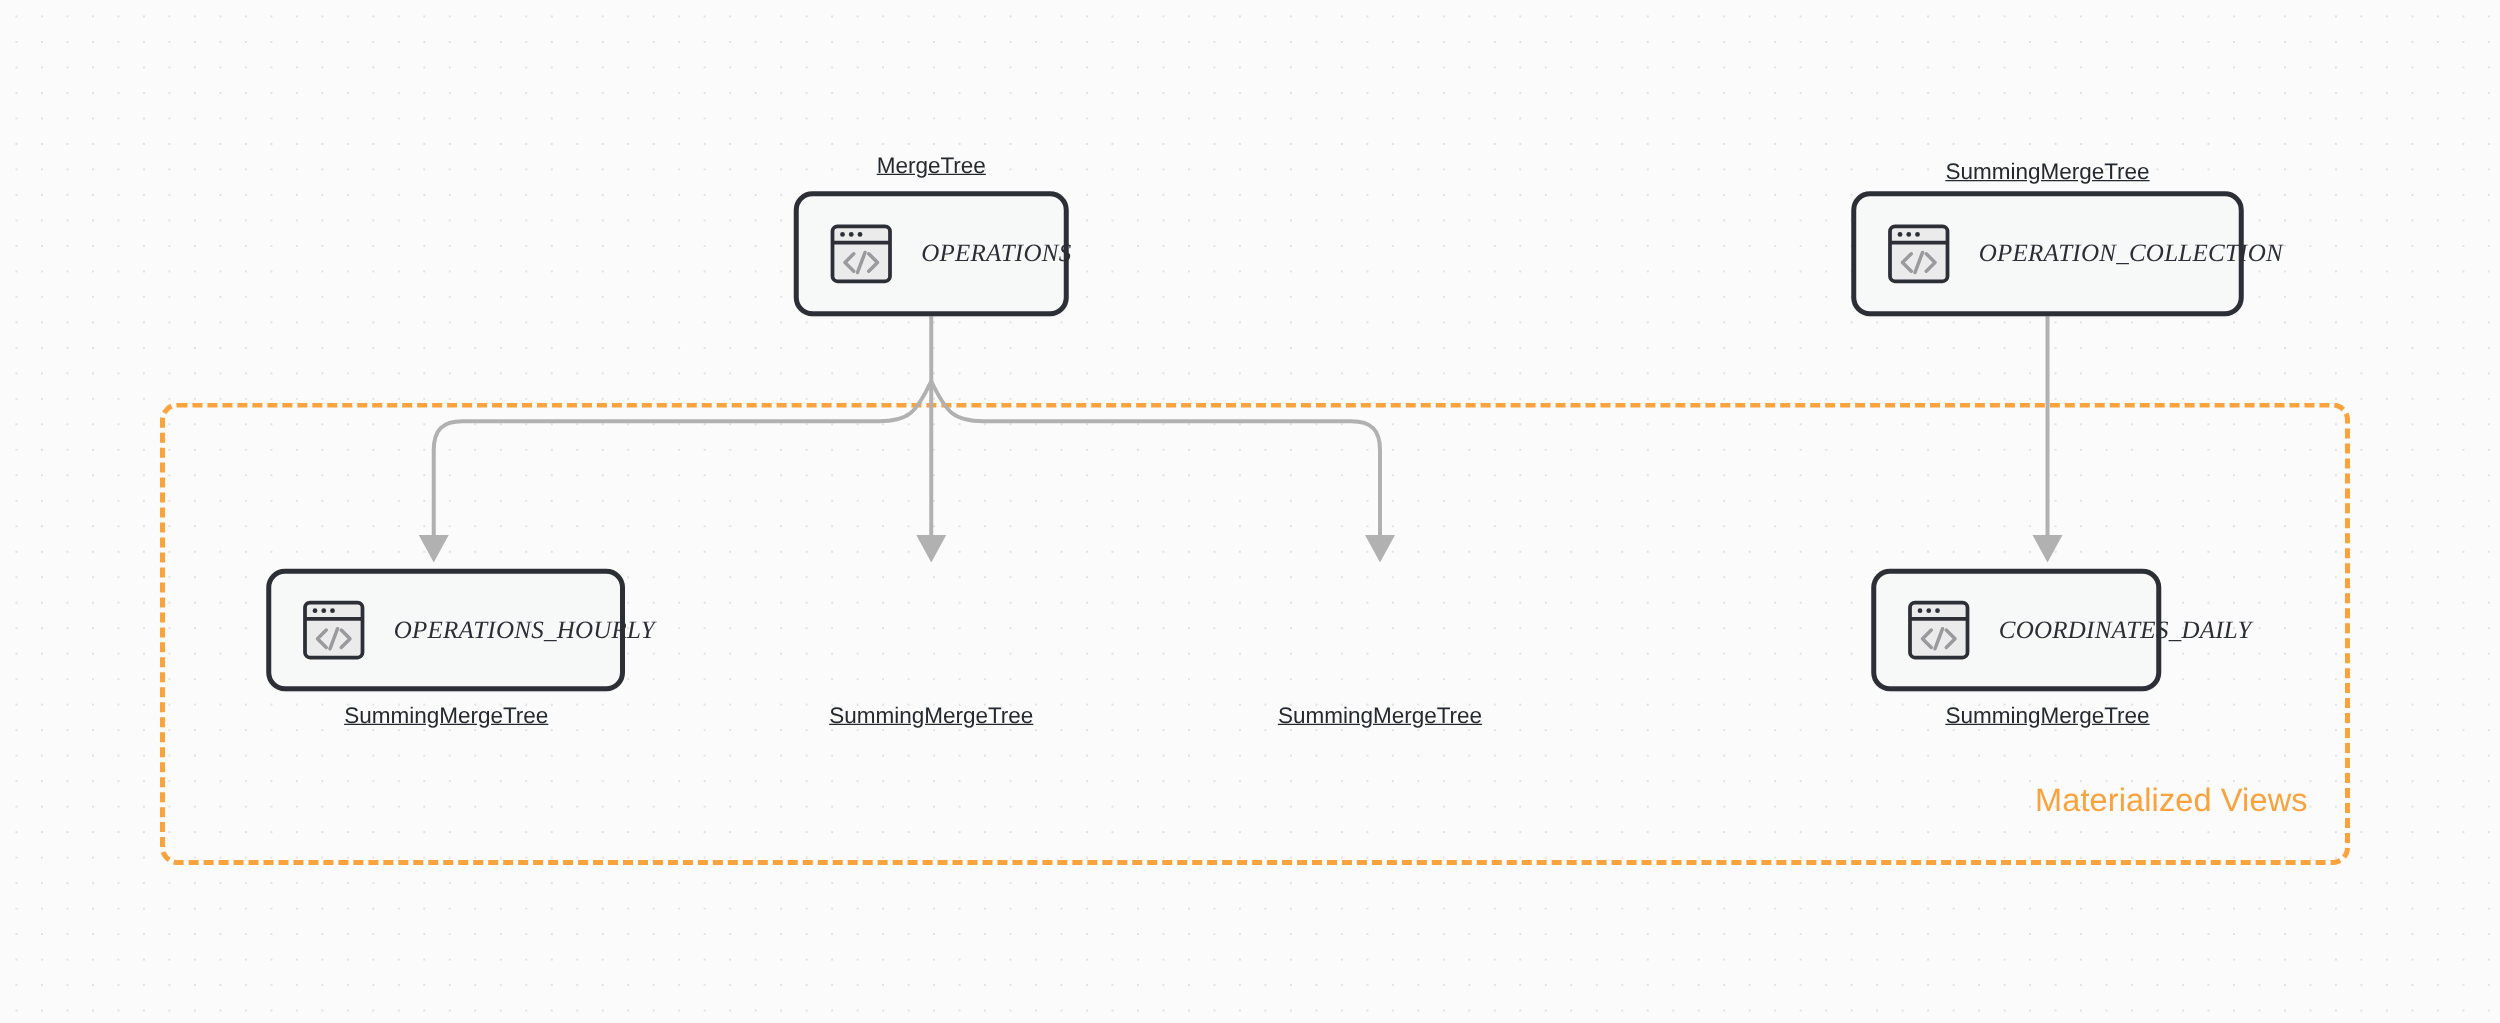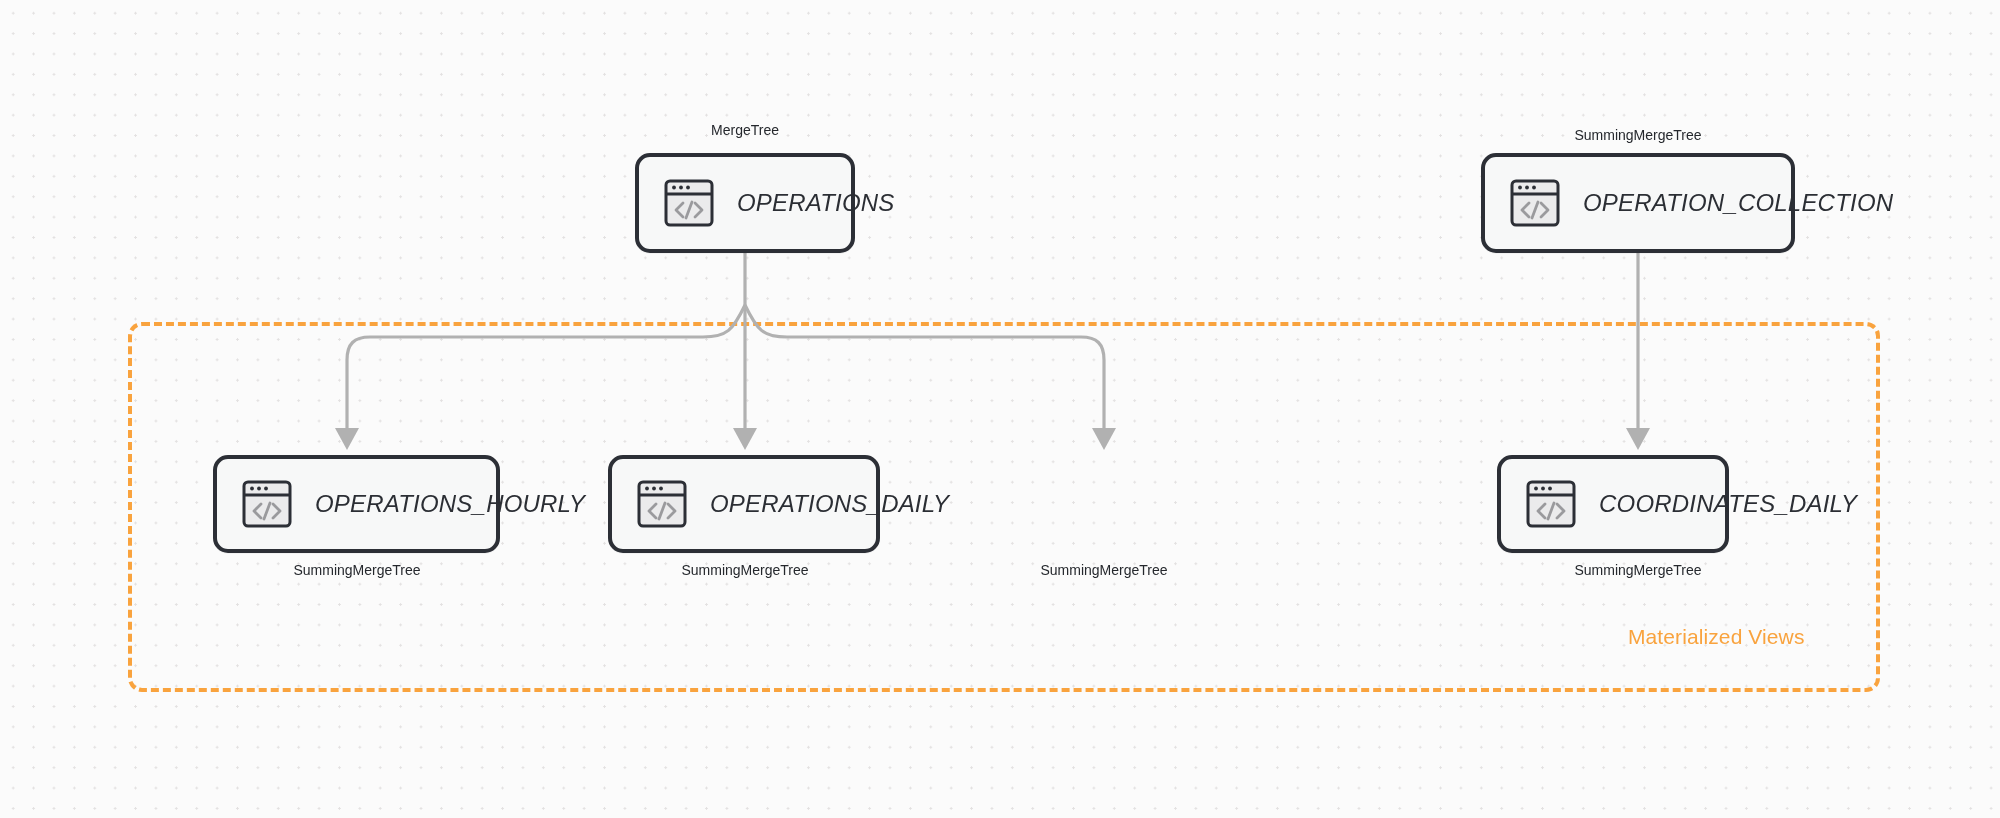--- a/index.html
+++ b/index.html
@@ -25,21 +25,21 @@
   
   .group-box {
     position: absolute;
     box-sizing: border-box;
     border: 4px dashed #f9a33e;
     border-radius: 14px;
   }
   .group-label {
     position: absolute;
     color: #f9a33e;
-    font-size: 21px;
+    font-size: 26px;
     font-family: "Liberation Sans", sans-serif;
     white-space: nowrap;
     letter-spacing: 0.1px;
   }
 
   
   .node {
     position: absolute;
     box-sizing: border-box;
     background: #f7f8f8;
@@ -51,37 +51,38 @@
     box-shadow: 0 1px 0 rgba(0,0,0,0.04);
   }
   .node-icon {
     flex: 0 0 auto;
     width: 52px;
     height: 52px;
     display: block;
   }
   .node-label {
     margin-left: 22px;
-    font-size: 24px;
+    font-size: 20px;
     font-style: italic;
     color: #2b2e34;
-    font-family: Liberation Sans, sans-serif;
+    font-family: Liberation Serif, serif;
     white-space: nowrap;
     letter-spacing: 0.2px;
   }
 
   
   .caption {
     position: absolute;
-    font-size: 14px;
+    font-size: 18px;
     color: #25282d;
     font-family: "Liberation Sans", sans-serif;
     white-space: nowrap;
     text-align: center;
     transform: translateX(-50%);
+    text-decoration: underline;
   }
 
   
   #edges {
     position: absolute;
     left: 0;
     top: 0;
     width: 2000px;
     height: 818px;
     pointer-events: none;
@@ -159,33 +160,20 @@
       <circle cx="18" cy="10.5" r="1.9" fill="#2c2f36"></circle>
       <circle cx="25" cy="10.5" r="1.9" fill="#2c2f36"></circle>
       <path d="M 20,26 L 13,33 L 20,40" fill="none" stroke="#9a9a9d" stroke-width="2.8" stroke-linecap="round" stroke-linejoin="round"></path>
       <path d="M 32,26 L 39,33 L 32,40" fill="none" stroke="#9a9a9d" stroke-width="2.8" stroke-linecap="round" stroke-linejoin="round"></path>
       <line x1="29" y1="25" x2="23" y2="41" stroke="#9a9a9d" stroke-width="2.8" stroke-linecap="round"></line>
     </svg>
     <span class="node-label">OPERATION_COLLECTION</span>
   </div>
   <div class="caption" style="left:357px; top:562px;">SummingMergeTree</div>
 
-  <div class="node" style="left:608px; top:455px; width:272px; height:98px;">
-    <svg class="node-icon" viewBox="0 0 52 52" xmlns="http://www.w3.org/2000/svg">
-      <rect x="3" y="4" width="46" height="44" rx="4" ry="4" fill="#ebebec" stroke="#2c2f36" stroke-width="3"></rect>
-      <line x1="3" y1="17" x2="49" y2="17" stroke="#2c2f36" stroke-width="3"></line>
-      <circle cx="11" cy="10.5" r="1.9" fill="#2c2f36"></circle>
-      <circle cx="18" cy="10.5" r="1.9" fill="#2c2f36"></circle>
-      <circle cx="25" cy="10.5" r="1.9" fill="#2c2f36"></circle>
-      <path d="M 20,26 L 13,33 L 20,40" fill="none" stroke="#9a9a9d" stroke-width="2.8" stroke-linecap="round" stroke-linejoin="round"></path>
-      <path d="M 32,26 L 39,33 L 32,40" fill="none" stroke="#9a9a9d" stroke-width="2.8" stroke-linecap="round" stroke-linejoin="round"></path>
-      <line x1="29" y1="25" x2="23" y2="41" stroke="#9a9a9d" stroke-width="2.8" stroke-linecap="round"></line>
-    </svg>
-    <span class="node-label">OPERATIONS_DAILY</span>
-  </div>
   <div class="caption" style="left:745px; top:562px;">SummingMergeTree</div>
 
   <div class="caption" style="left:1104px; top:562px;">SummingMergeTree</div>
 
   <div class="node" style="left:1497px; top:455px; width:232px; height:98px;">
     <svg class="node-icon" viewBox="0 0 52 52" xmlns="http://www.w3.org/2000/svg">
       <rect x="3" y="4" width="46" height="44" rx="4" ry="4" fill="#ebebec" stroke="#2c2f36" stroke-width="3"></rect>
       <line x1="3" y1="17" x2="49" y2="17" stroke="#2c2f36" stroke-width="3"></line>
       <circle cx="11" cy="10.5" r="1.9" fill="#2c2f36"></circle>
       <circle cx="18" cy="10.5" r="1.9" fill="#2c2f36"></circle>

